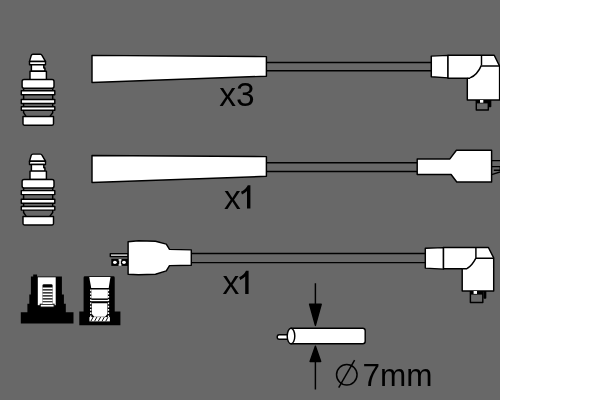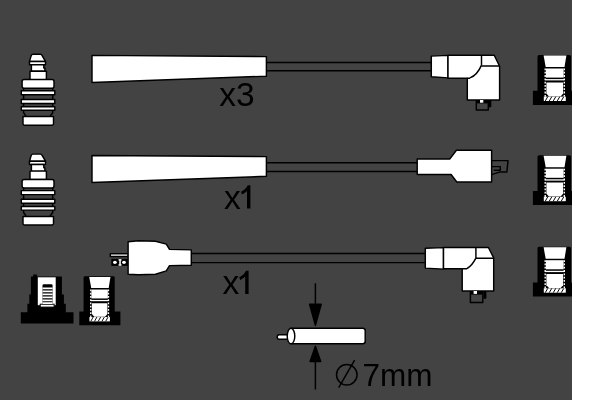--- a/index.html
+++ b/index.html
@@ -1,16 +1,16 @@
 <!DOCTYPE html>
 <html><head>
 <meta charset="utf-8">
 <style>
   html,body{margin:0;padding:0;background:#fff;}
-  #c{position:relative;width:572px;height:400px;background:#a21caf;overflow:hidden;filter:grayscale(1);}
+  #c{position:relative;width:500px;height:400px;background:#ef4444;overflow:hidden;filter:grayscale(1);}
   svg{position:absolute;left:0;top:0;}
   .t{font-family:"Liberation Sans",sans-serif;fill:#000;opacity:0.999;}
 </style>
 </head>
 <body>
 <div id="c">
 <svg width="600" height="400" viewBox="0 0 600 400">
 
   <g id="plug" fill="#fff" stroke="#000" stroke-width="1.45" stroke-linejoin="round">
     <path d="M29.5,161.2 L31.2,155.4 Q31.6,154.1 32.9,154.1 L40.4,154.1 Q41.7,154.1 42.1,155.4 L45.5,161.2 Z"></path>

